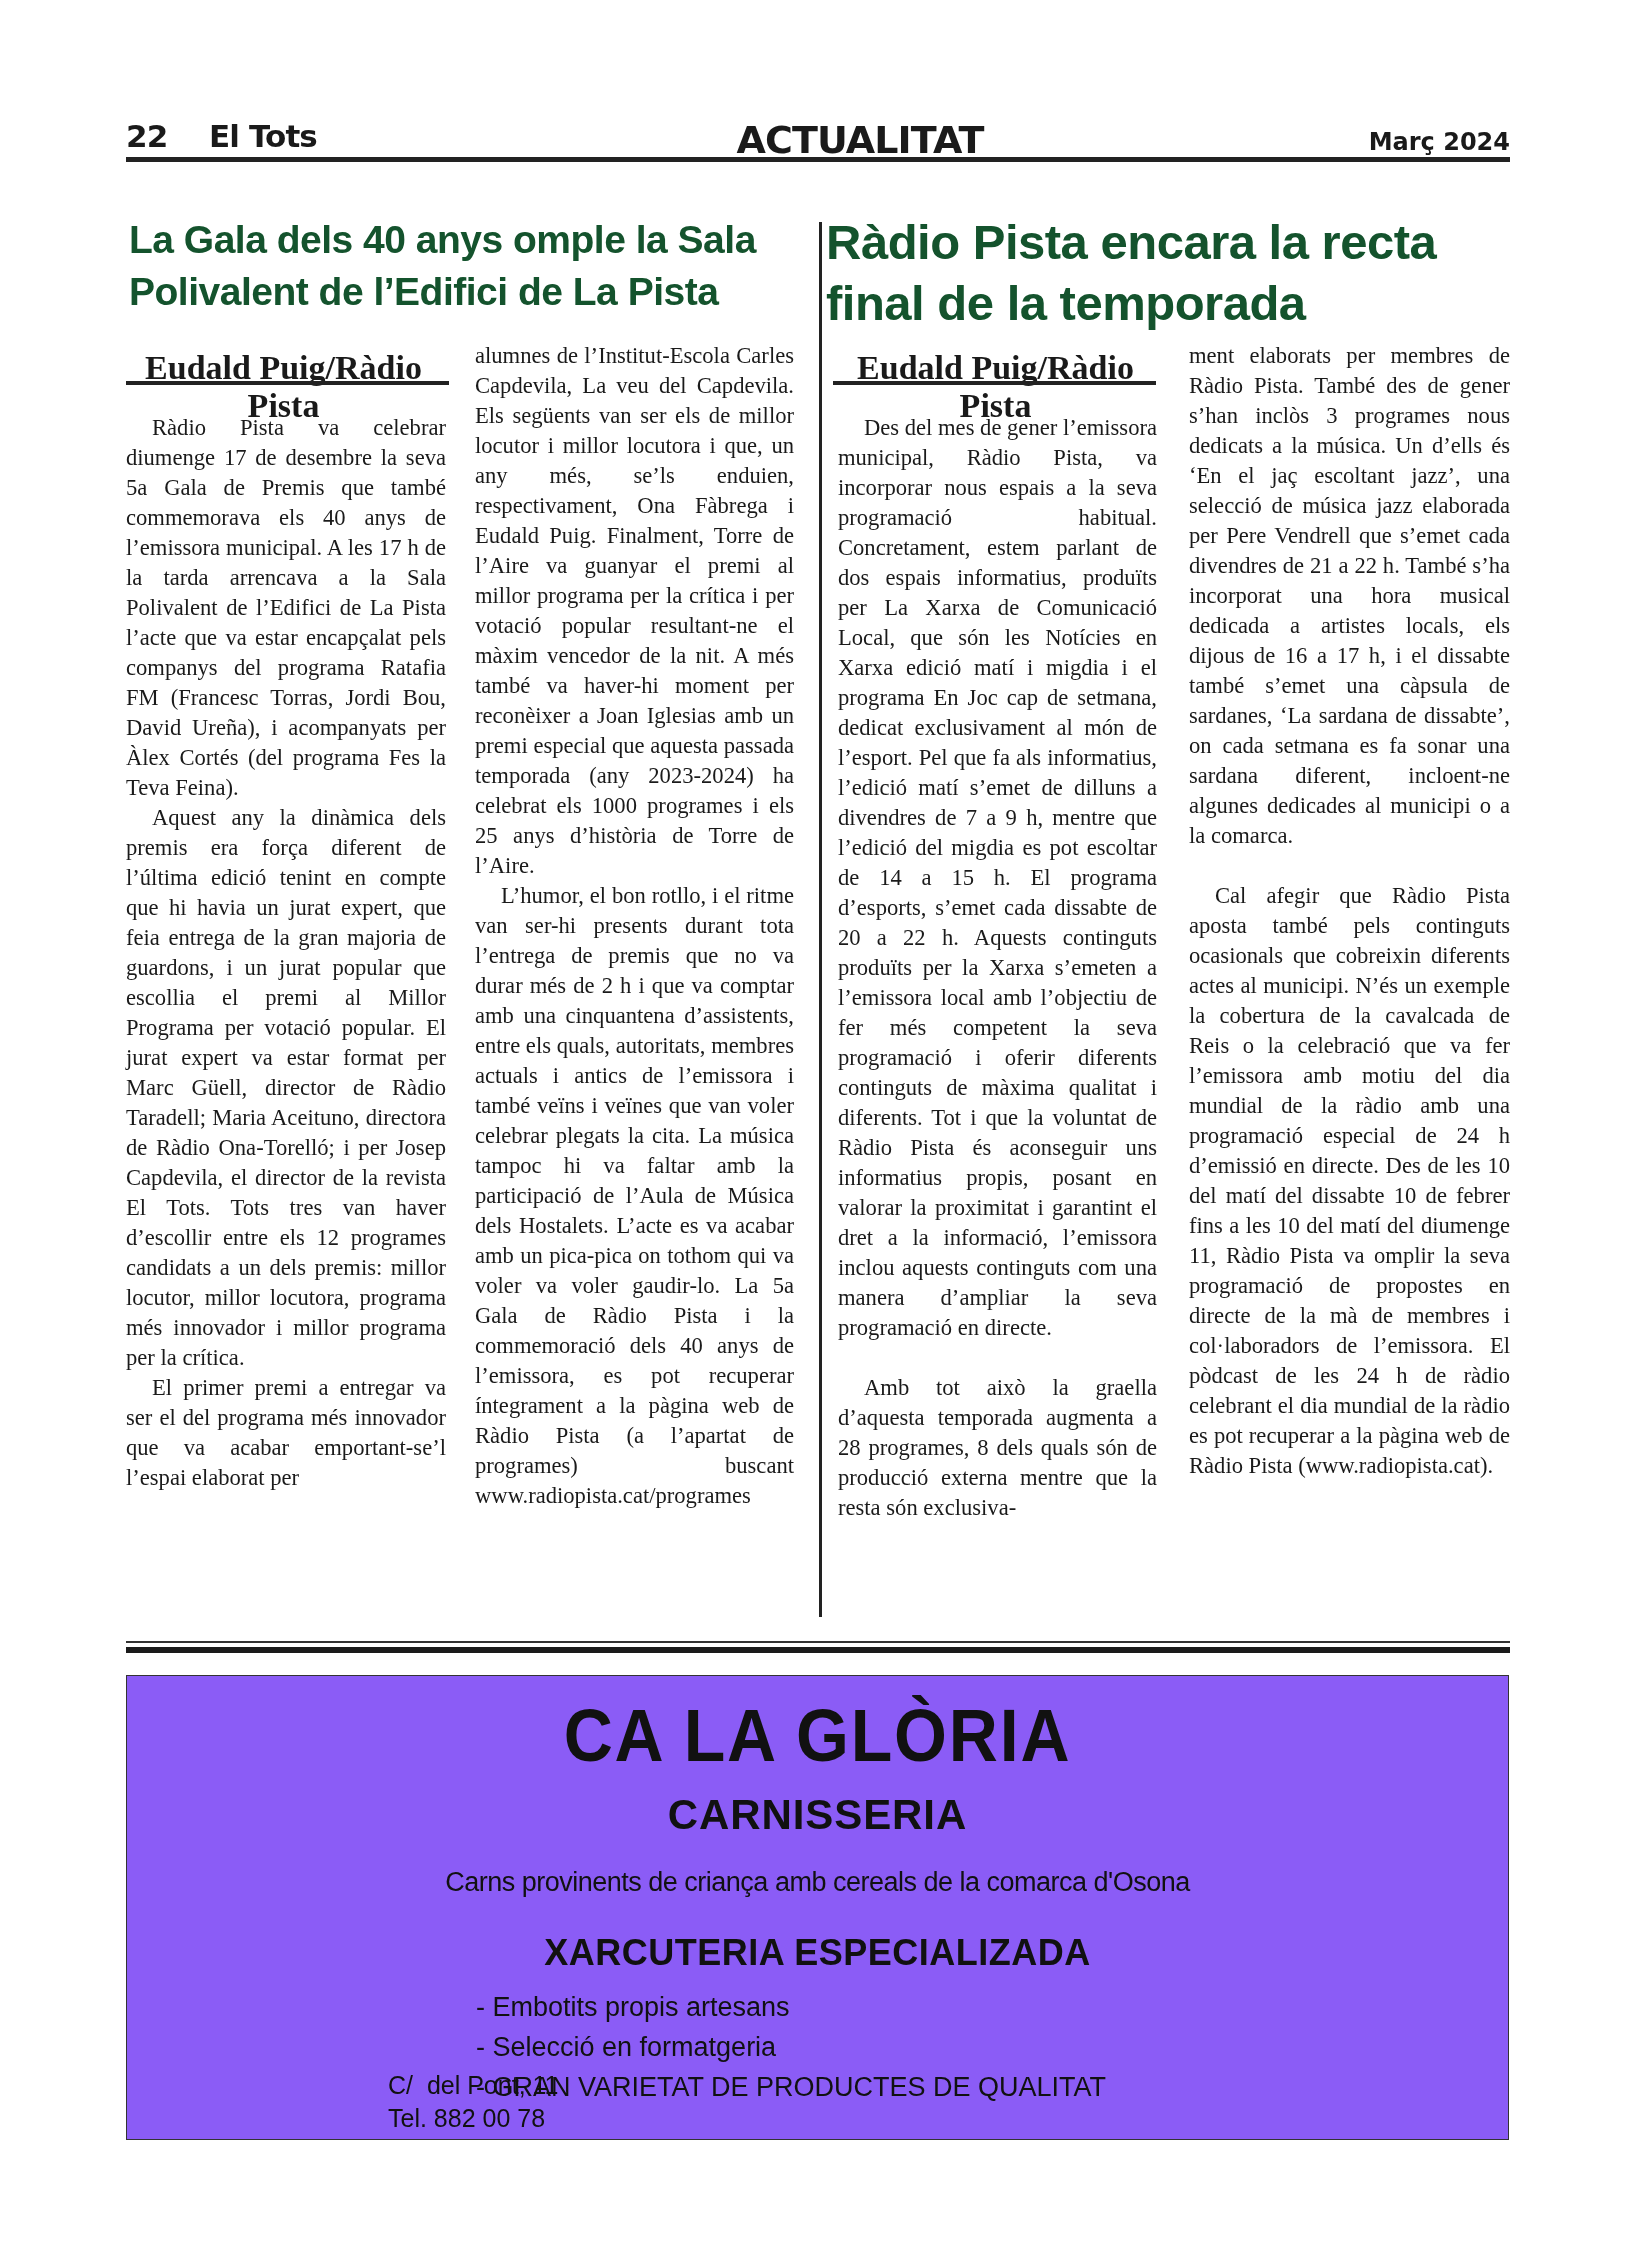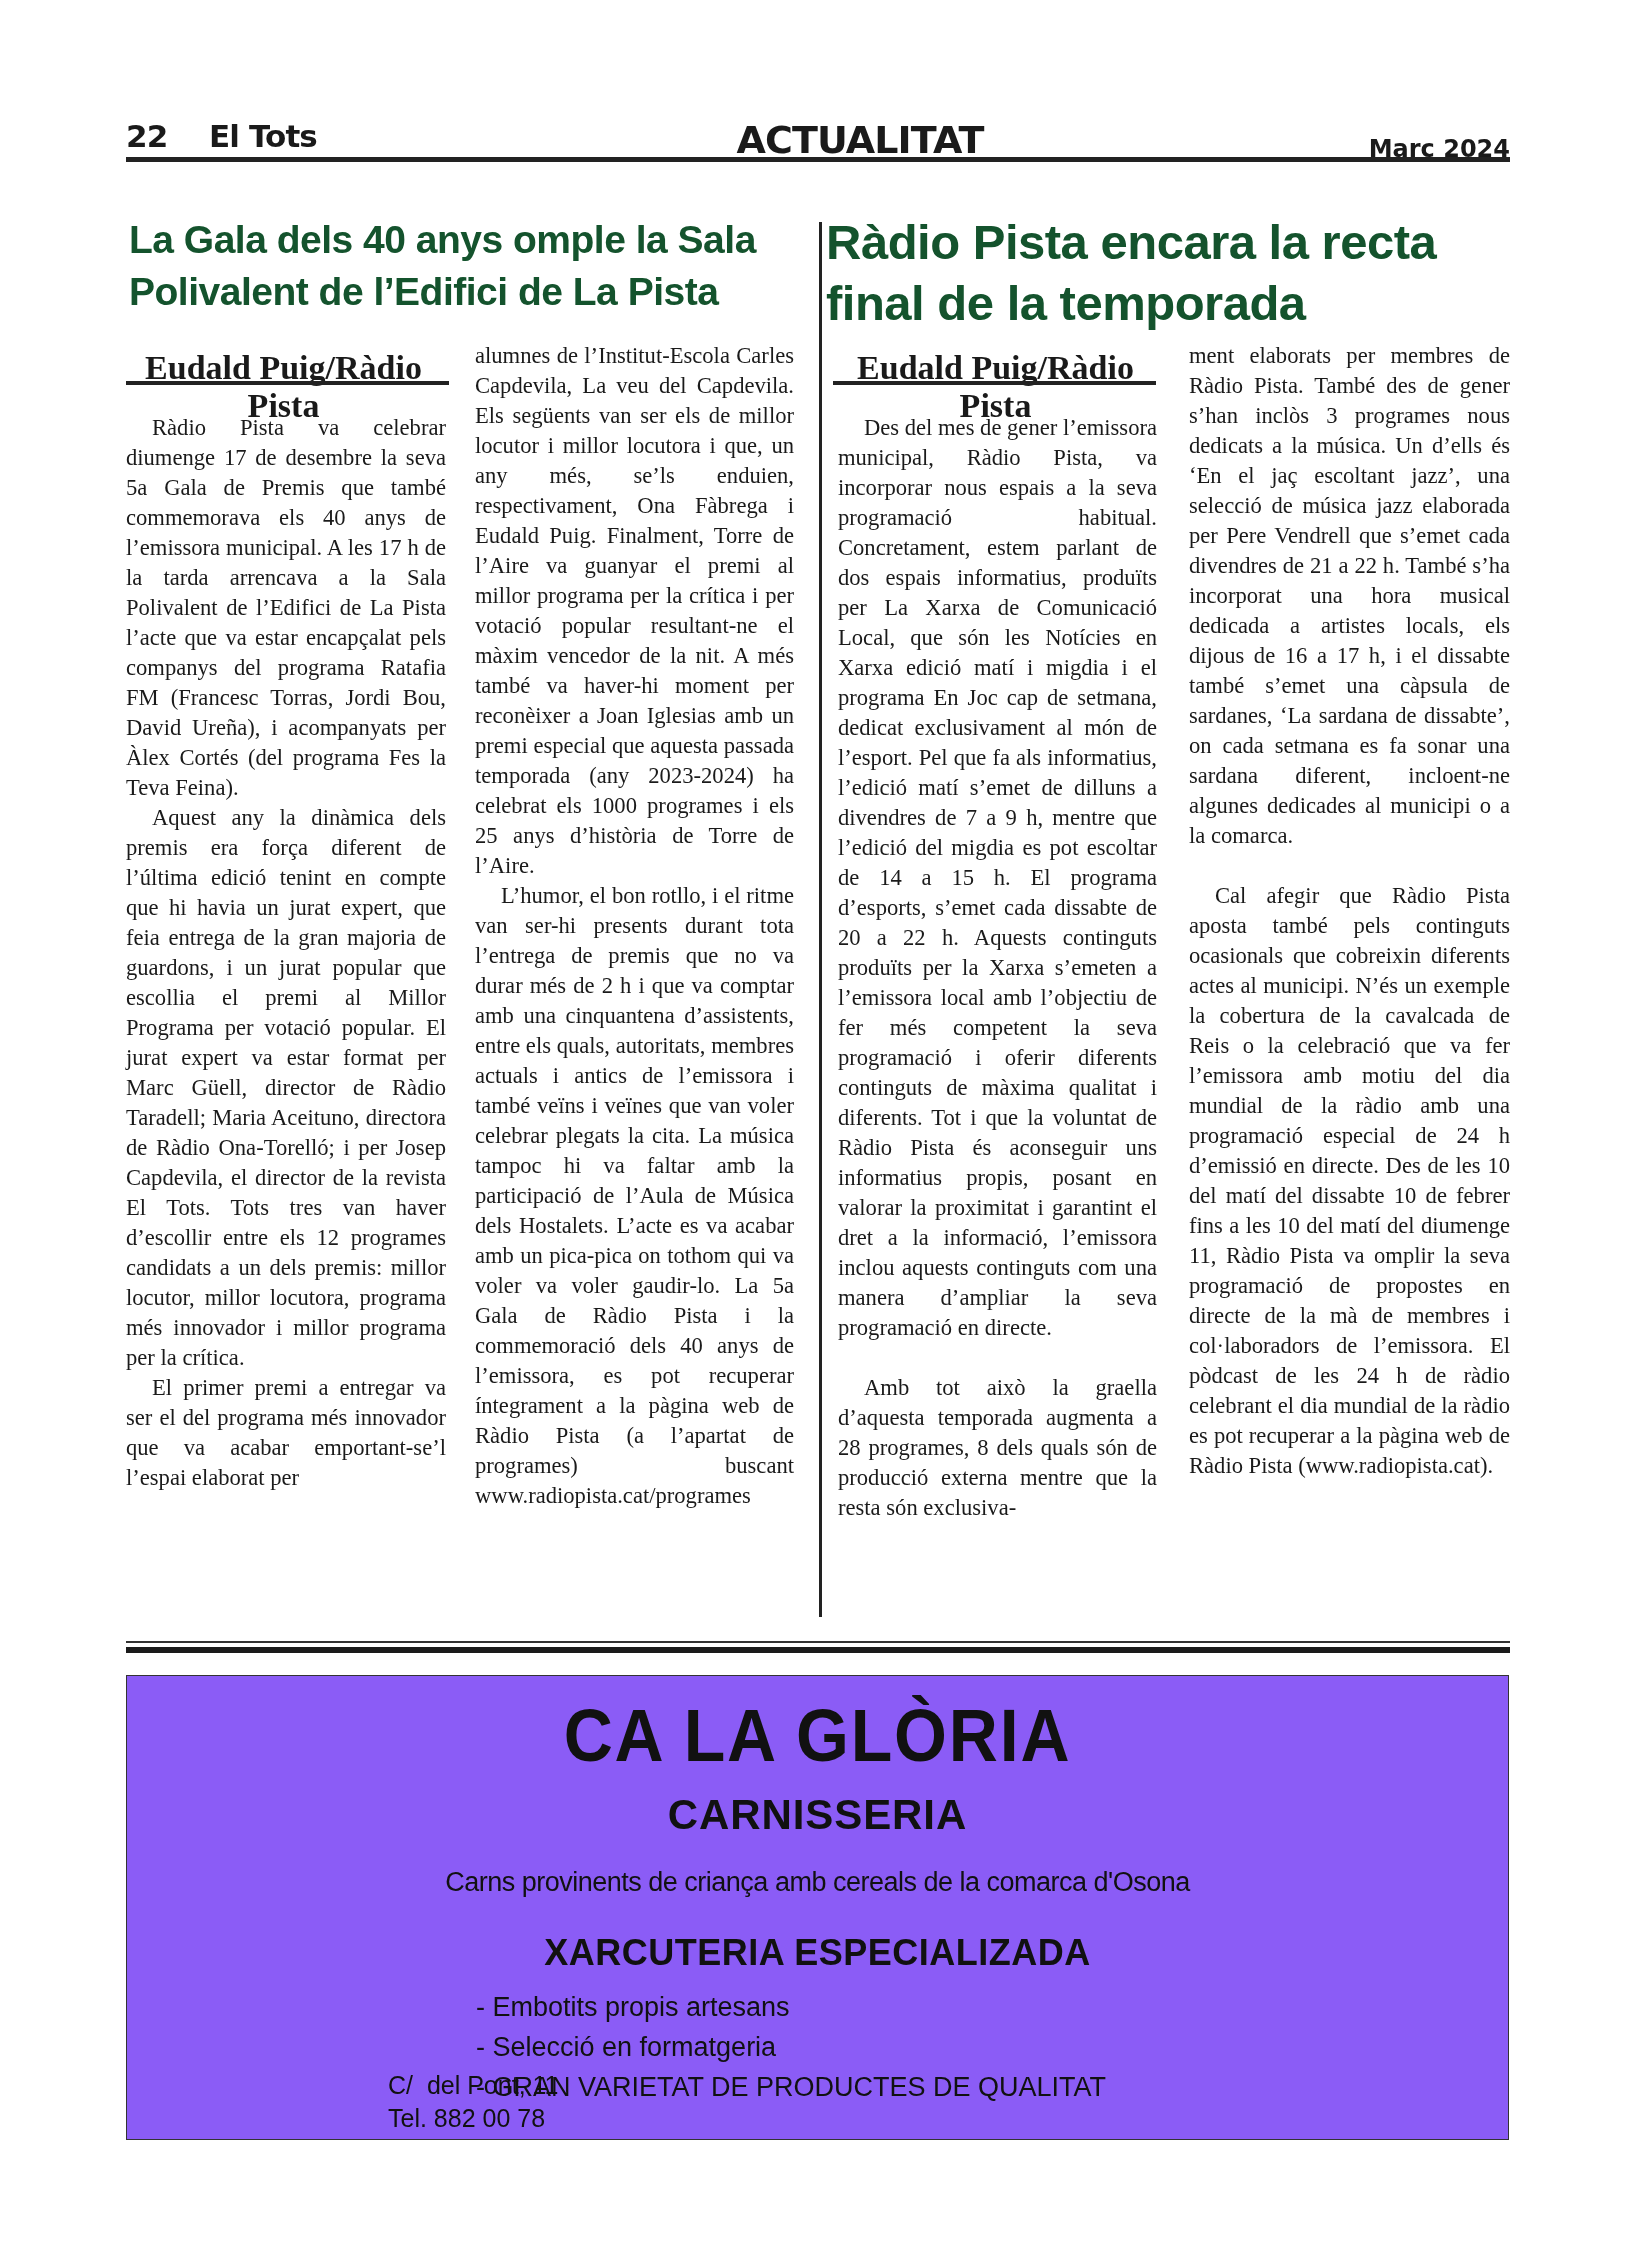--- a/index.html
+++ b/index.html
@@ -2,21 +2,21 @@
 <html style="font-size:14.8px"><head>
 <meta charset="utf-8">
 <style>
   html, body { margin: 0; padding: 0; background: #ffffff; }
   body { width: 1634px; height: 2266px; position: relative; overflow: hidden; color: #1a1a1a; }
 
   .hdr { position: absolute; left: 126px; top: 118px; width: 1384px; height: 37px; font-family: "DejaVu Sans", sans-serif; font-weight: bold; }
   .hdr .pg { position: absolute; left: 0; top: 0; font-size: 31px; letter-spacing: -0.9px; }
   .hdr .mag { position: absolute; left: 83px; top: 0; font-size: 31px; letter-spacing: -0.9px; }
   .hdr .sec { position: absolute; left: 600px; width: 268px; text-align: center; top: 0; font-size: 38px; letter-spacing: -0.9px; }
-  .hdr .date { position: absolute; right: 0; top: 17px; font-size: 24px; letter-spacing: 0px; }
+  .hdr .date { position: absolute; right: 0; top: 10px; font-size: 24px; letter-spacing: 0px; }
   .hdr-rule { position: absolute; left: 126px; top: 157px; width: 1384px; height: 4.6px; background: #222; }
 
   .headline { position: absolute; font-family: "Liberation Sans", sans-serif; font-weight: bold; text-align: left; color: #14532d; letter-spacing: -0.5px; }
   .hl-left { left: 129px; top: 214px; width: 678px; font-size: 39px; line-height: 52px; }
   .hl-right { left: 826px; top: 212px; width: 697px; font-size: 49px; line-height: 61px; }
 
   .vdivider { position: absolute; left: 819px; top: 222px; width: 2.8px; height: 1395px; background: #222; }
 
   .byline { position: absolute; font-family: "Liberation Serif", serif; font-weight: bold; font-size: 34px; text-align: center; }
   .byline-rule { position: absolute; height: 3.7px; background: #222; }

